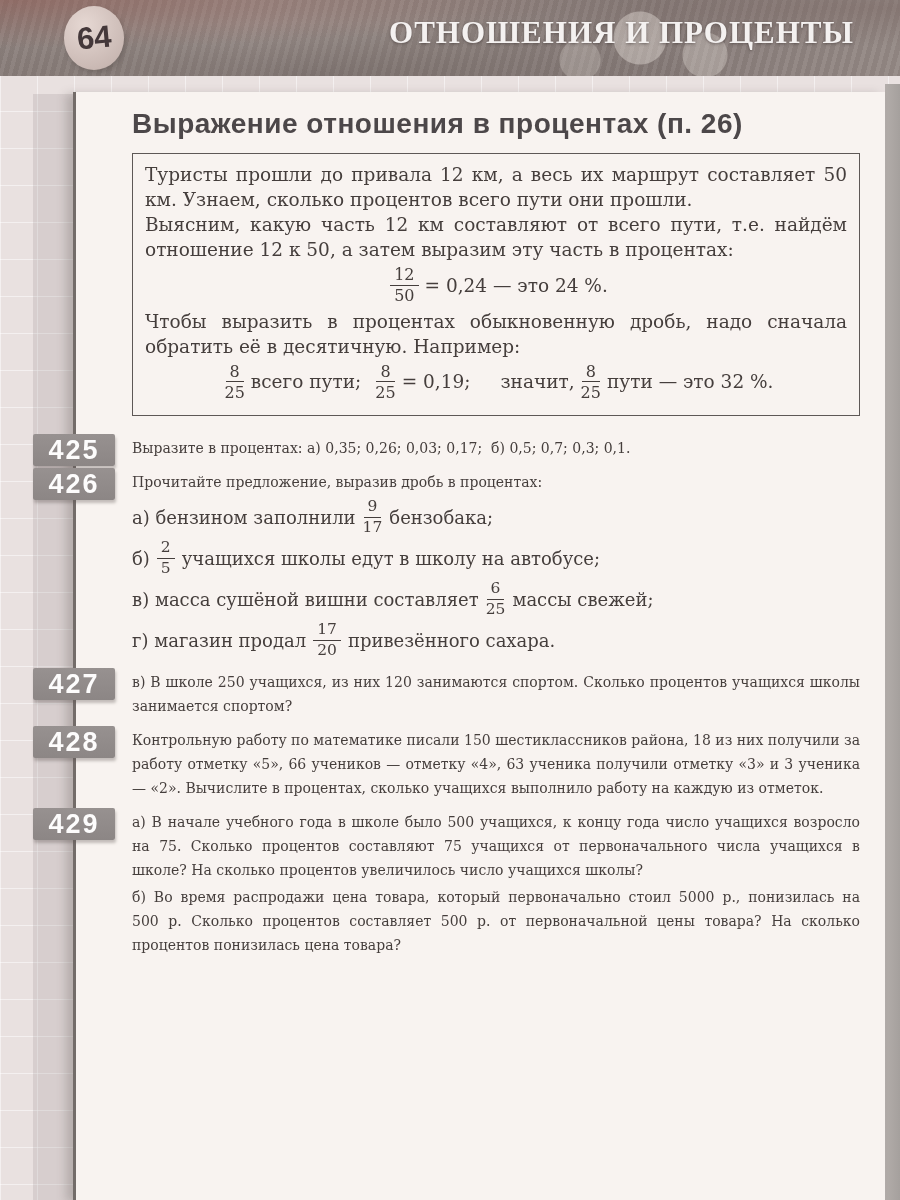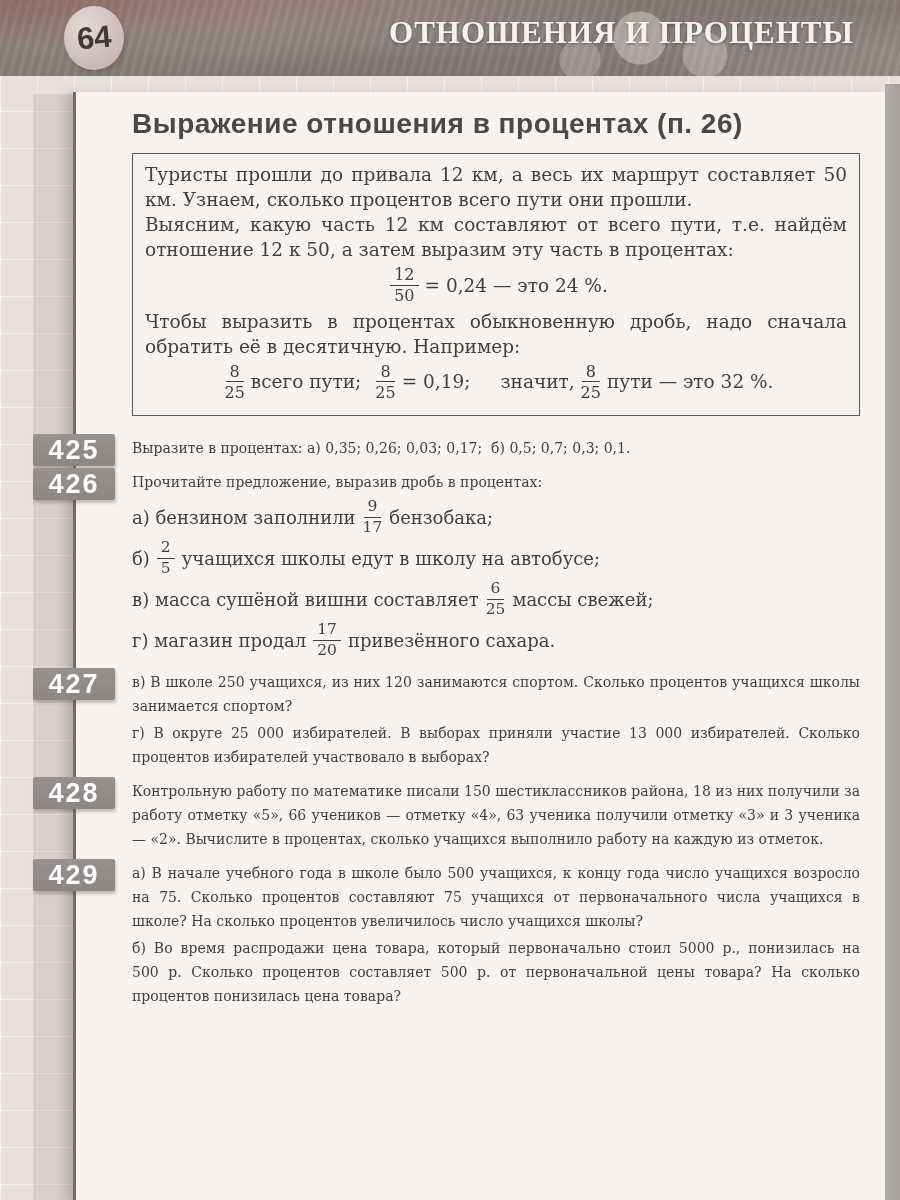--- a/index.html
+++ b/index.html
@@ -181,21 +181,20 @@
           <span class="num">17</span>
           <span class="den">20</span>
         </span>
         <span>привезённого сахара.</span>
       </div>
     </section>
 
     <section class="problem p427">
       <div class="badge">427</div>
       <p class="jp item">в) В школе 250 учащихся, из них 120 занимаются спортом. Сколько процентов учащихся школы занимается спортом?</p>
-      <p class="jp item">г) В округе 25&nbsp;000 избирателей. В выборах приняли участие 13&nbsp;000 избирателей. Сколько процентов избирателей участвовало в выборах?</p>
     </section>
 
     <section class="problem p428">
       <div class="badge">428</div>
       <p class="jp first">Контрольную работу по математике писали 150 шестиклассников района, 18 из них получили за работу отметку «5», 66 учеников — отметку «4», 63 ученика получили отметку «3» и 3 ученика — «2». Вычислите в процентах, сколько учащихся выполнило работу на каждую из отметок.</p>
     </section>
 
     <section class="problem p429">
       <div class="badge">429</div>
       <p class="jp first">а) В начале учебного года в школе было 500 учащихся, к концу года число учащихся возросло на 75. Сколько процентов составляют 75 учащихся от первоначального числа учащихся в школе? На сколько процентов увеличилось число учащихся школы?</p>

